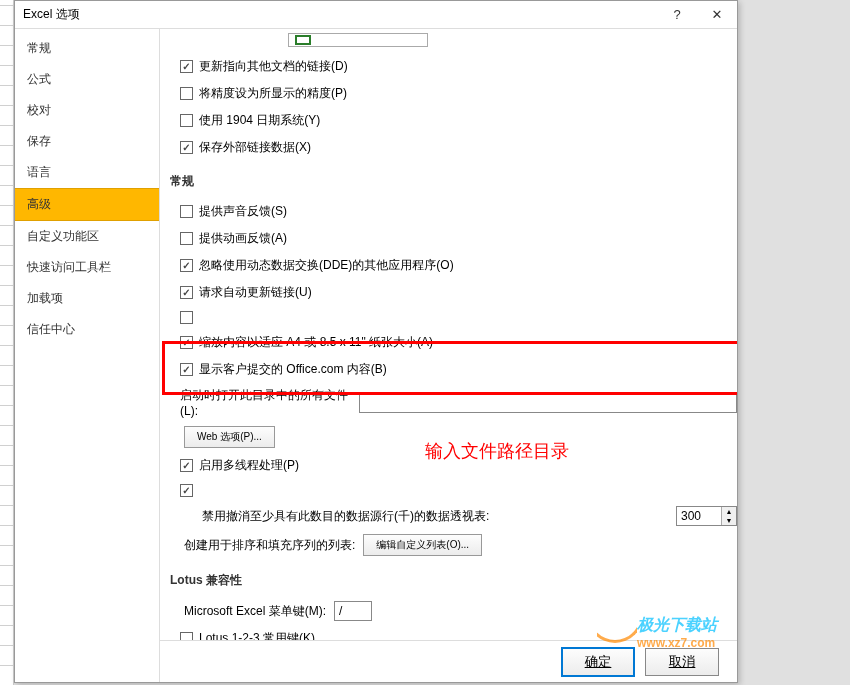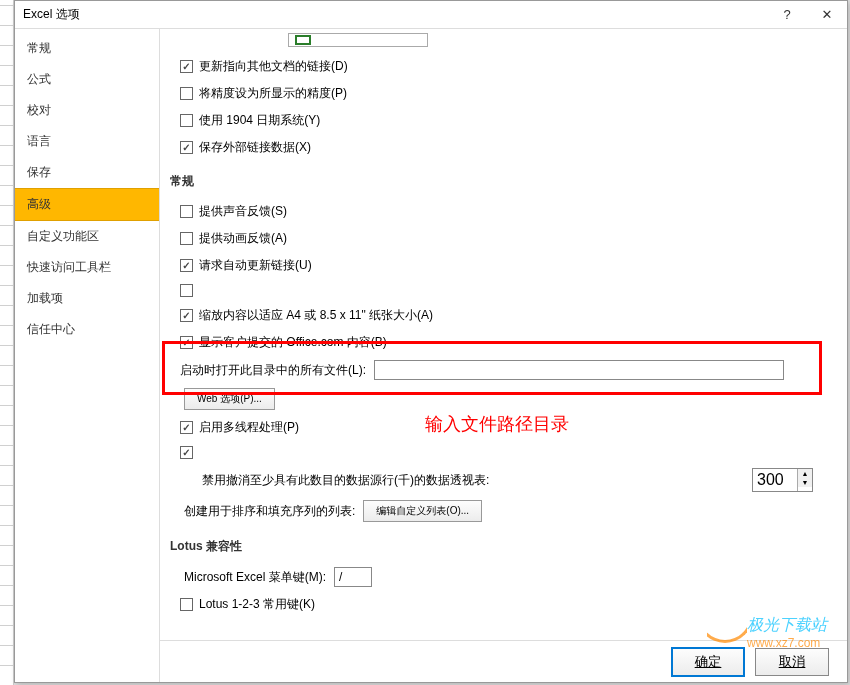--- a/index.html
+++ b/index.html
@@ -8,21 +8,21 @@
       font-size: 12px;
       background: #e0e0e0;
       width: 850px;
       height: 685px;
       overflow: hidden;
     }
     .dialog {
       position: absolute;
       left: 14px;
       top: 0;
-      width: 834px;
+      width: 724px;
       height: 683px;
       background: #fff;
       border: 1px solid #999;
       box-shadow: 2px 2px 6px rgba(0,0,0,0.2);
       display: flex;
       flex-direction: column;
     }
     .titlebar {
       height: 28px;
       background: #fff;
@@ -65,21 +65,21 @@
     }
     .content-wrapper {
       flex: 1;
       display: flex;
       flex-direction: column;
       overflow: hidden;
     }
     .content {
       flex: 1;
       overflow: hidden;
-      padding: 4px 34px 8px 10px;
+      padding: 4px 0 8px 10px;
       position: relative;
     }
     .truncated-top {
       border: 1px solid #aaa;
       height: 14px;
       width: 140px;
       margin-left: 118px;
       background: #fff;
       display: flex;
       align-items: center;
@@ -146,32 +146,32 @@
       cursor: pointer;
       display: inline-flex;
       align-items: center;
       gap: 2px;
     }
     .red-text {
       color: #ff0000;
       font-size: 18px;
       position: absolute;
       left: 265px;
-      top: 383px;
+      top: 410px;
       pointer-events: none;
     }
     .spin {
       display: inline-flex;
       border: 1px solid #888;
     }
     .spin input {
       border: none;
       width: 44px;
       padding: 2px 4px;
-      font-size: 16px;
+      font-size: 12px;
     }
     .spin-btns {
       display: flex;
       flex-direction: column;
       border-left: 1px solid #aaa;
     }
     .spin-btn {
       width: 14px;
       height: 9px;
       font-size: 7px;
@@ -203,21 +203,21 @@
     .footer-btn.primary {
       border: 2px solid #0078d4;
     }
     .watermark {
       position: absolute;
       right: 20px;
       bottom: 32px;
       font-size: 16px;
       color: #00bfff;
       font-style: italic;
-      font-weight: normal;
+      font-weight: bold;
       opacity: 0.7;
       pointer-events: none;
       display: flex;
       align-items: center;
       margin-top: 44px;
     }
     .watermark-swoosh {
       width: 40px;
       height: 20px;
       position: relative;
@@ -256,22 +256,22 @@
     <div class="titlebar-btn titlebar-close">
         <span>✕</span>
       </div>
   </div>
 
   <div class="dialog-body">
     <div class="sidebar">
       <div class="sidebar-item"><span>常规</span></div>
       <div class="sidebar-item"><span>公式</span></div>
       <div class="sidebar-item"><span>校对</span></div>
+      <div class="sidebar-item"><span>保存</span></div>
       <div class="sidebar-item"><span>语言</span></div>
-      <div class="sidebar-item"><span>保存</span></div>
       <div class="sidebar-item selected"><span>高级</span></div>
       <div class="sidebar-item"><span>自定义功能区</span></div>
       <div class="sidebar-item"><span>快速访问工具栏</span></div>
       <div class="sidebar-item"><span>加载项</span></div>
       <div class="sidebar-item"><span>信任中心</span></div>
     </div>
 
     <div class="content-wrapper">
       <div class="content">
 
@@ -300,20 +300,24 @@
 
         <div class="section-header">常规</div>
 
         <div class="checkbox-row">
           <span class="cb"></span>
           <span>提供声音反馈(S)</span>
         </div>
         <div class="checkbox-row">
           <span class="cb"></span>
           <span>提供动画反馈(A)</span>
+        </div>
+        <div class="checkbox-row">
+          <span class="cb checked"></span>
+          <span>忽略使用动态数据交换(DDE)的其他应用程序(O)</span>
         </div>
         <div class="checkbox-row">
           <span class="cb checked"></span>
           <span>请求自动更新链接(U)</span>
         </div>
         <div class="checkbox-row">
           <span class="cb"></span>
         </div>
         <div class="checkbox-row">
           <span class="cb checked"></span>

